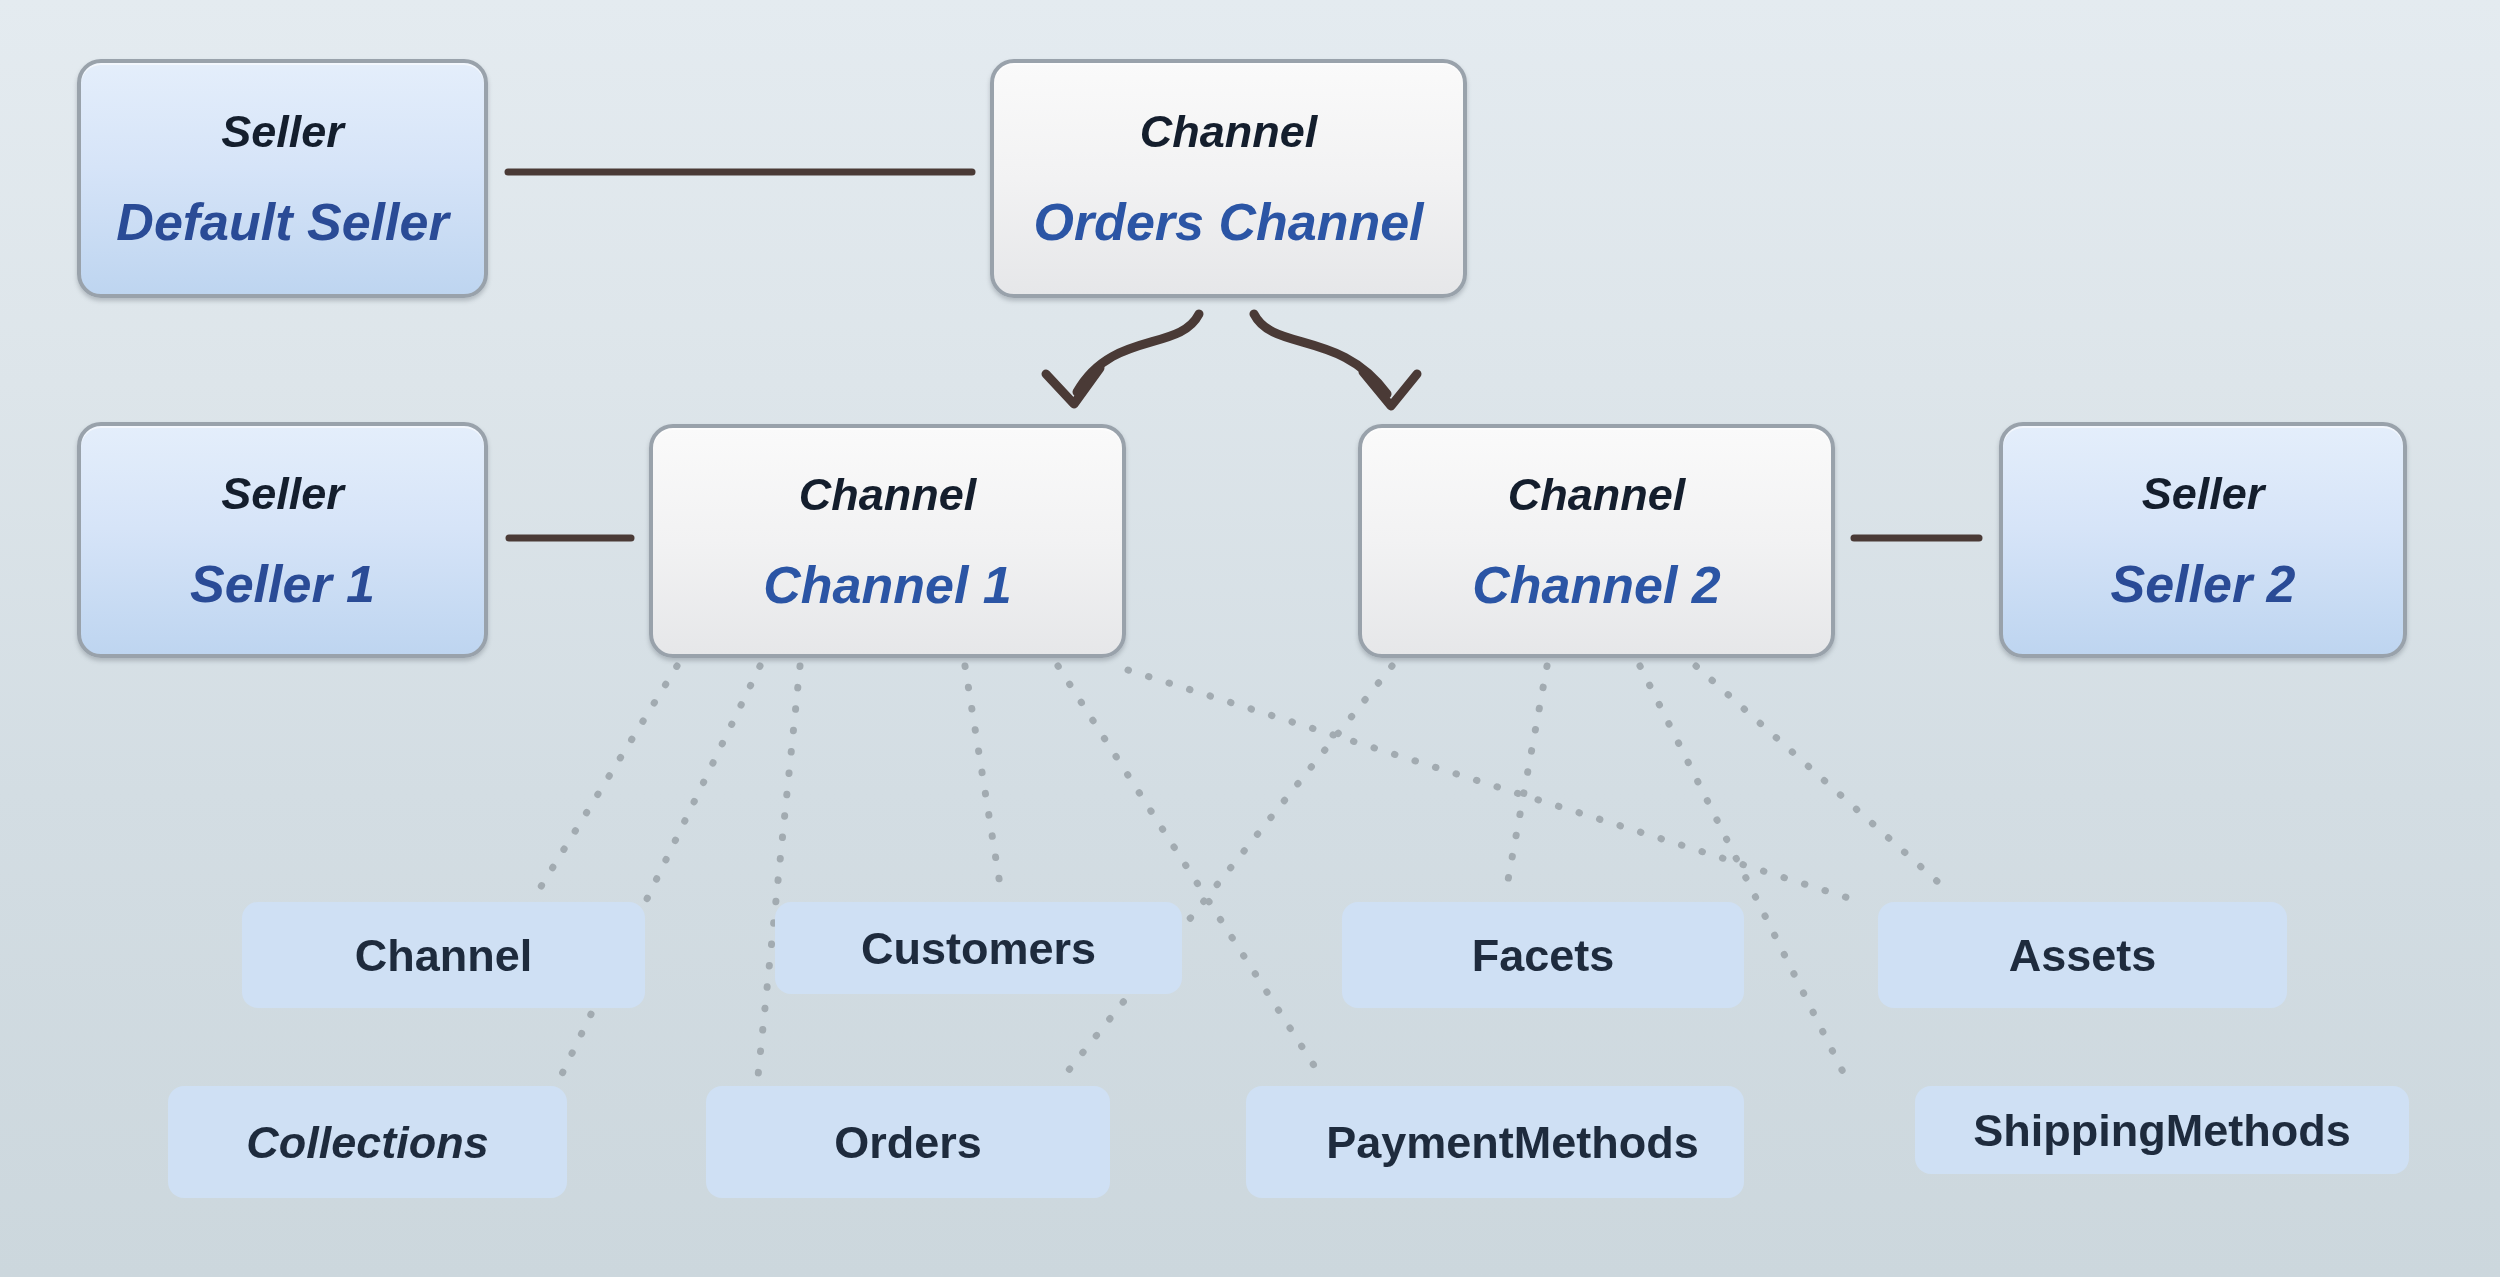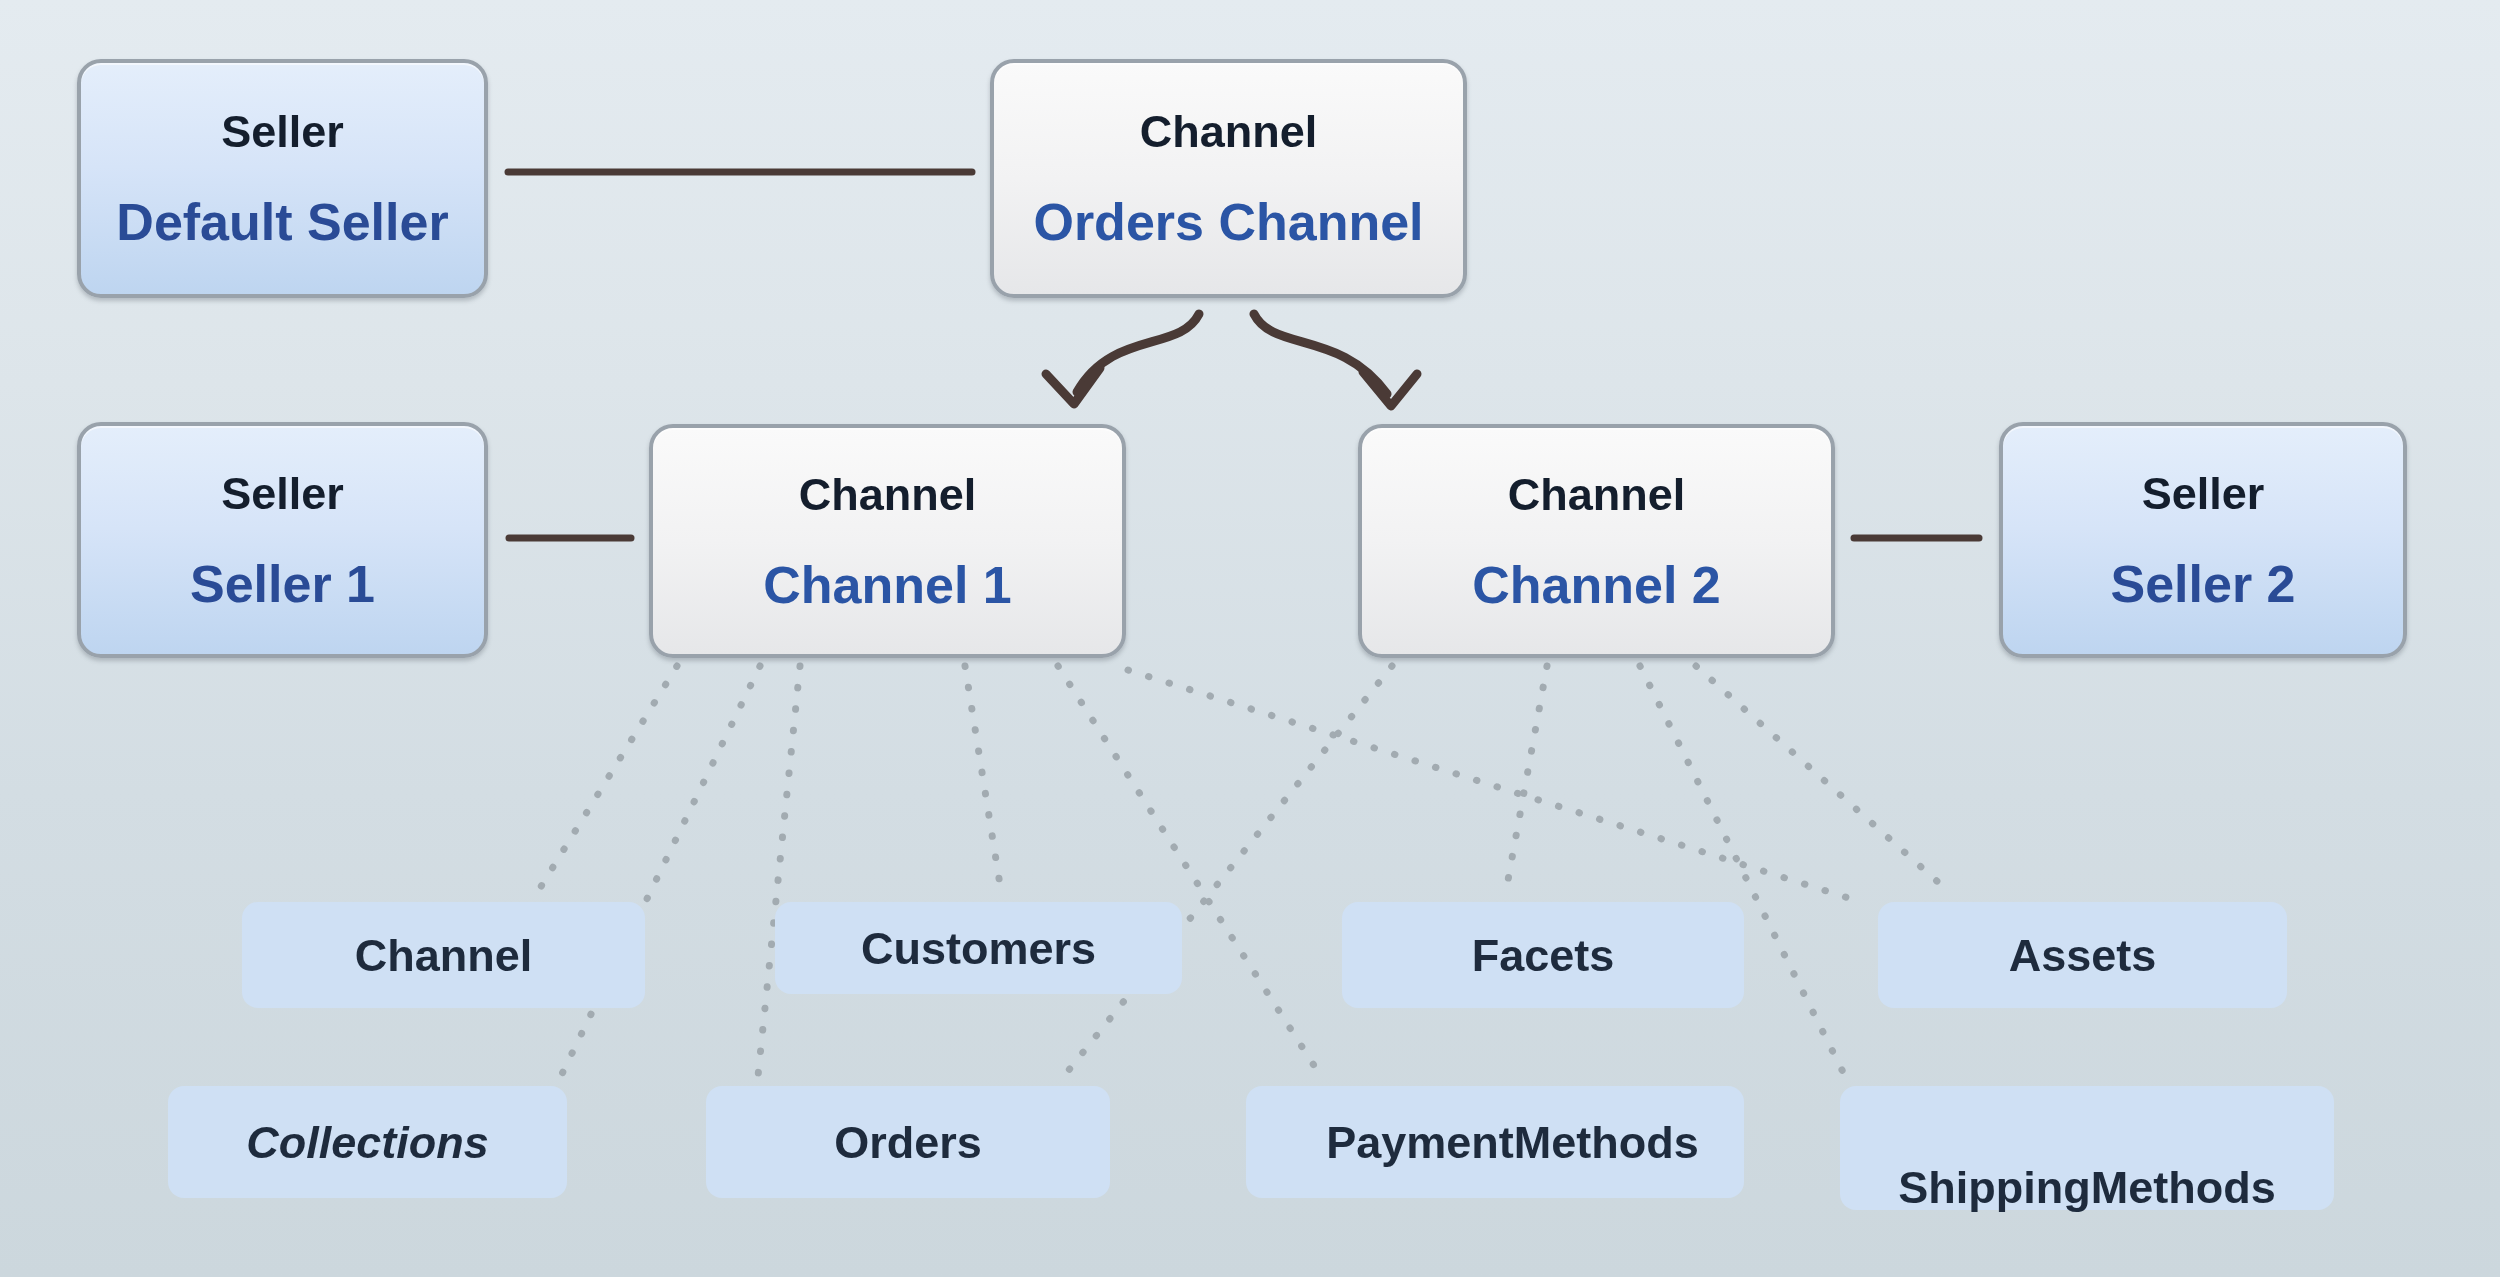--- a/index.html
+++ b/index.html
@@ -46,20 +46,21 @@
     position: absolute;
     box-sizing: border-box;
     border: 4px solid #99a2ab;
     border-radius: 24px;
     display: flex;
     flex-direction: column;
     align-items: center;
     justify-content: center;
     gap: 42px;
     box-shadow: 0 3px 4px rgba(96, 106, 116, 0.35), inset 0 2px 0 rgba(255,255,255,0.55);
+    font-style: italic;
   }
   .node.seller {
     background: linear-gradient(180deg, #e4eefb 0%, #d6e4f8 45%, #bed5f0 100%);
   }
   .node.channel {
     background: linear-gradient(180deg, #fafafa 0%, #f2f2f3 50%, #e6e7e9 100%);
   }
   .node .title {
     font-size: 45px;
     font-weight: bold;
@@ -165,17 +166,17 @@
 
   <div class="pill" style="left:168px; top:1086px; width:399px; height:112px;font-style:italic;">
     <span class="pill-label">Collections</span>
   </div>
   <div class="pill" style="left:706px; top:1086px; width:404px; height:112px;">
     <span class="pill-label">Orders</span>
   </div>
   <div class="pill" style="left:1246px; top:1086px; width:498px; height:112px;padding-left:35px;">
     <span class="pill-label">PaymentMethods</span>
   </div>
-  <div class="pill" style="left:1840px; top:1086px; width:494px; height:124px;align-items:flex-end;">
+  <div class="pill" style="left:1915px; top:1086px; width:494px; height:88px;">
     <span class="pill-label">ShippingMethods</span>
   </div>
 
 </div>
 
 </body></html>

